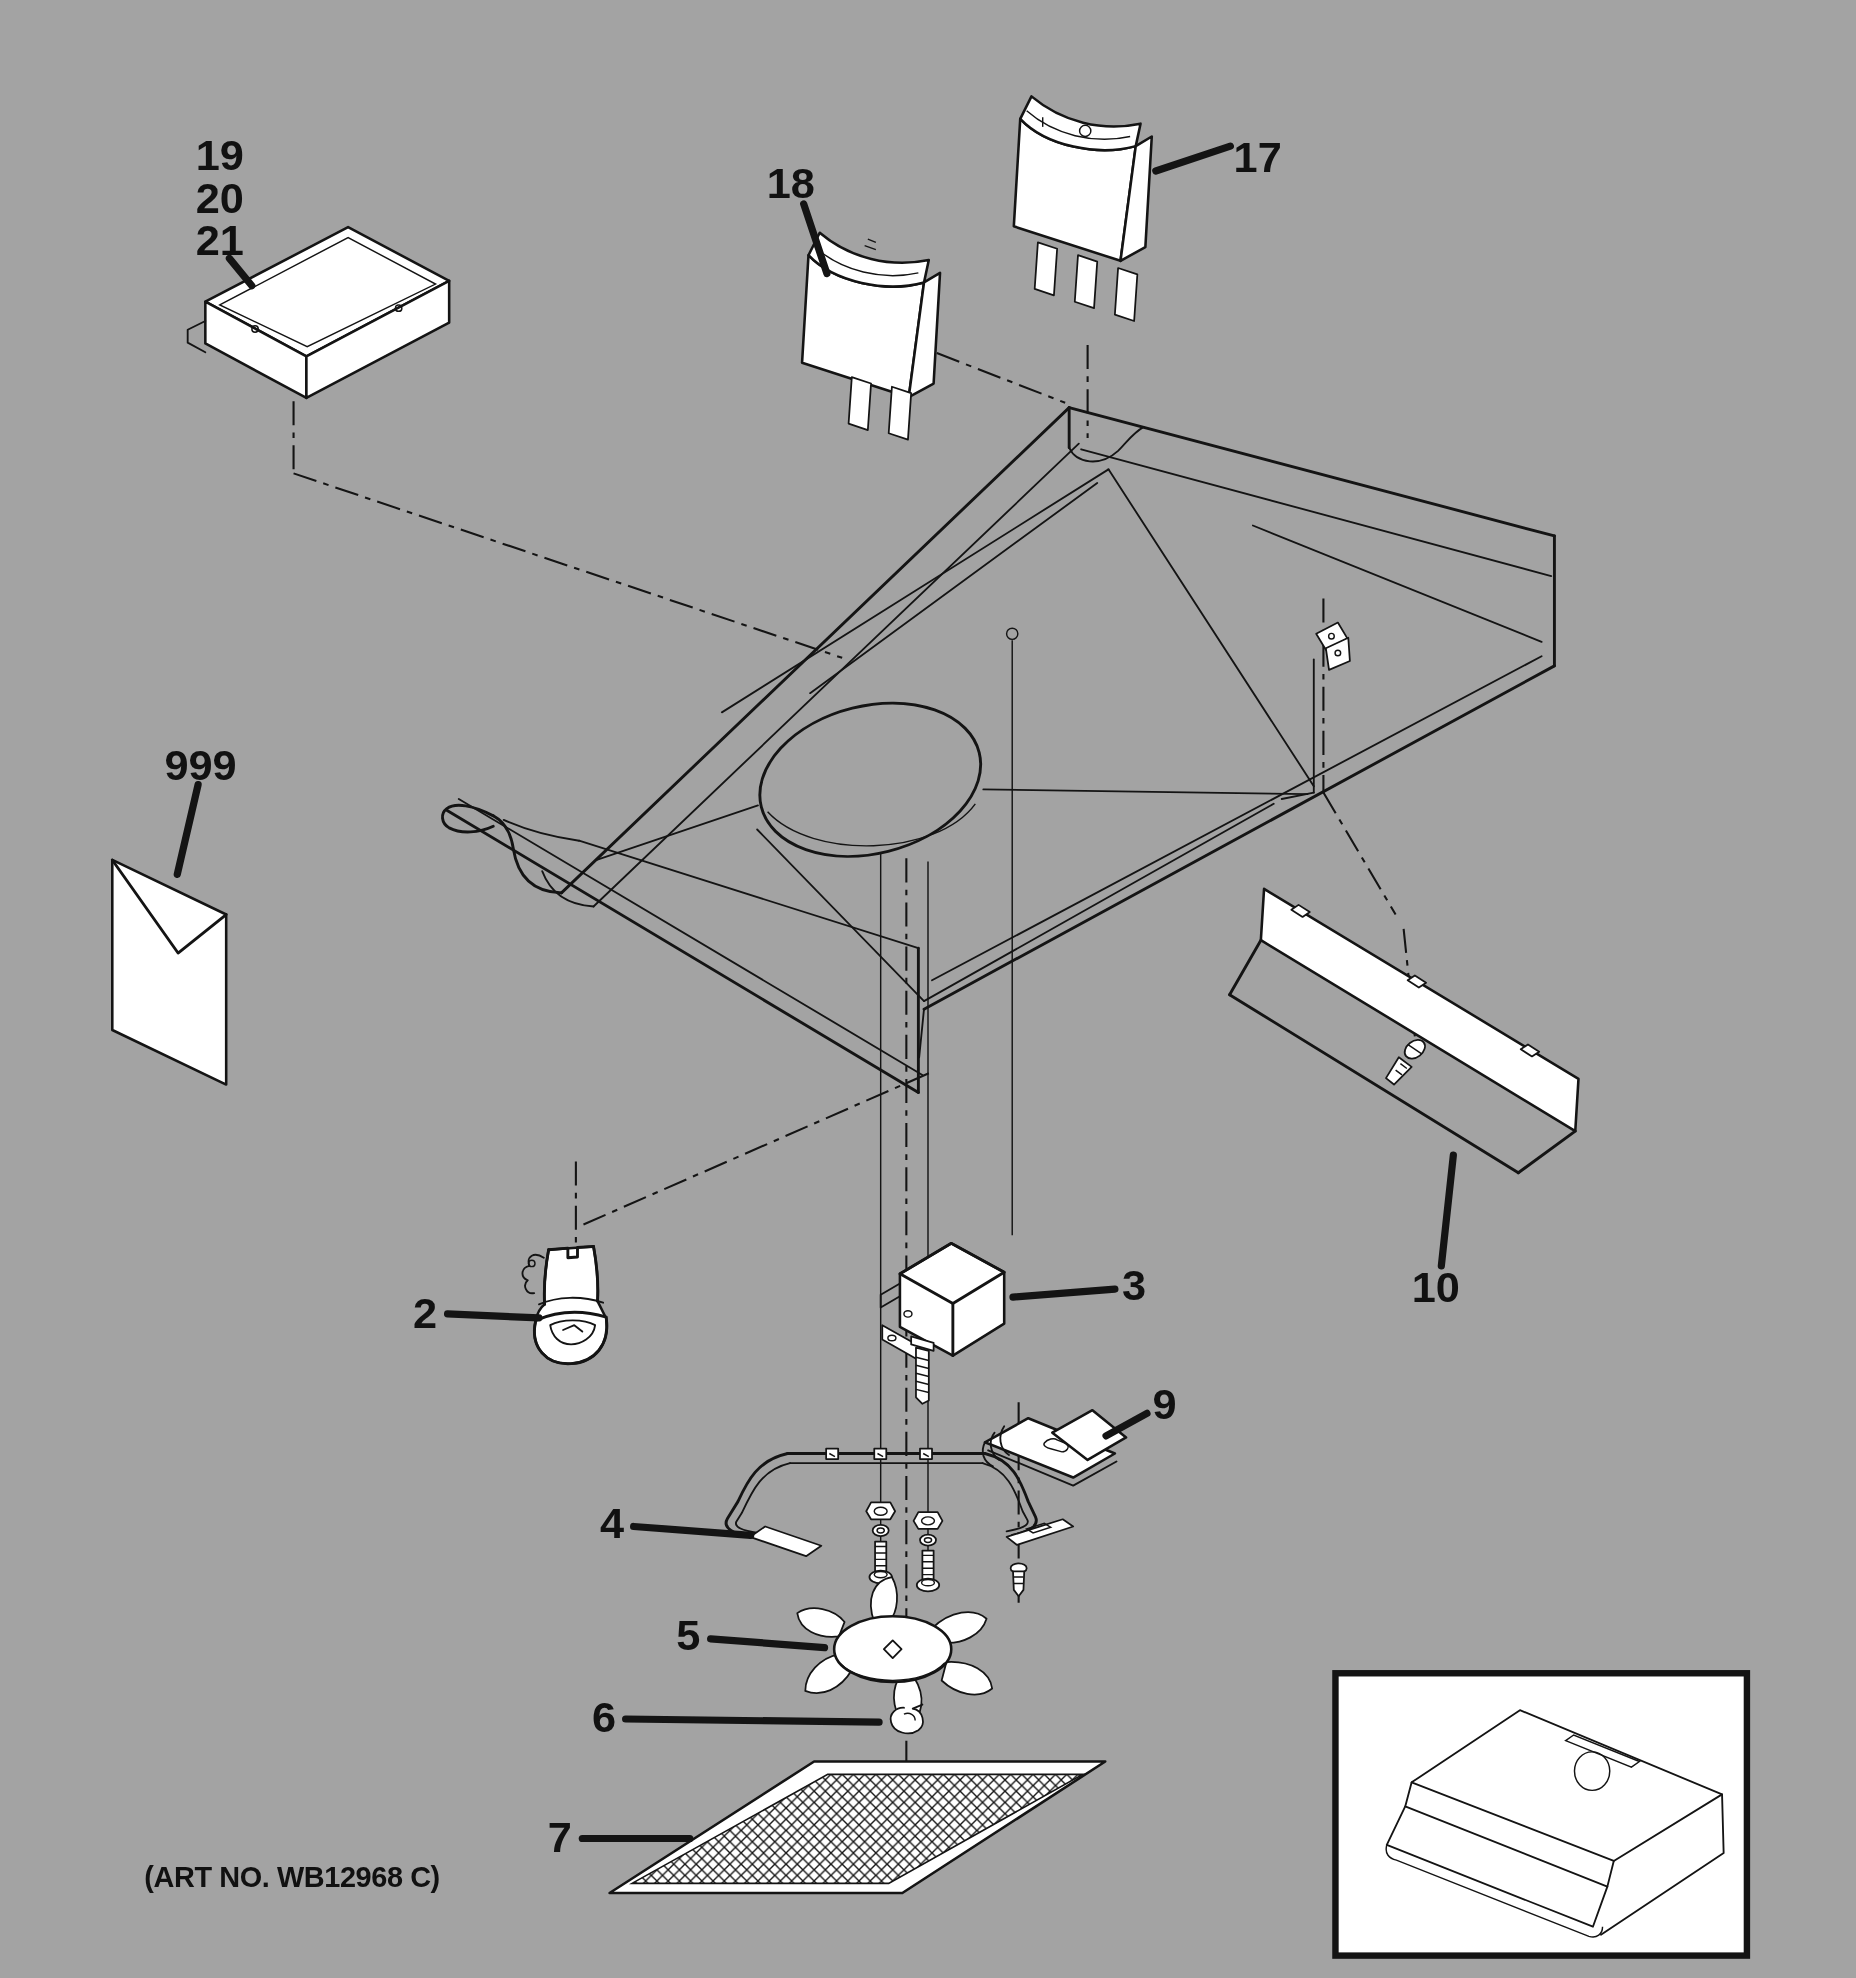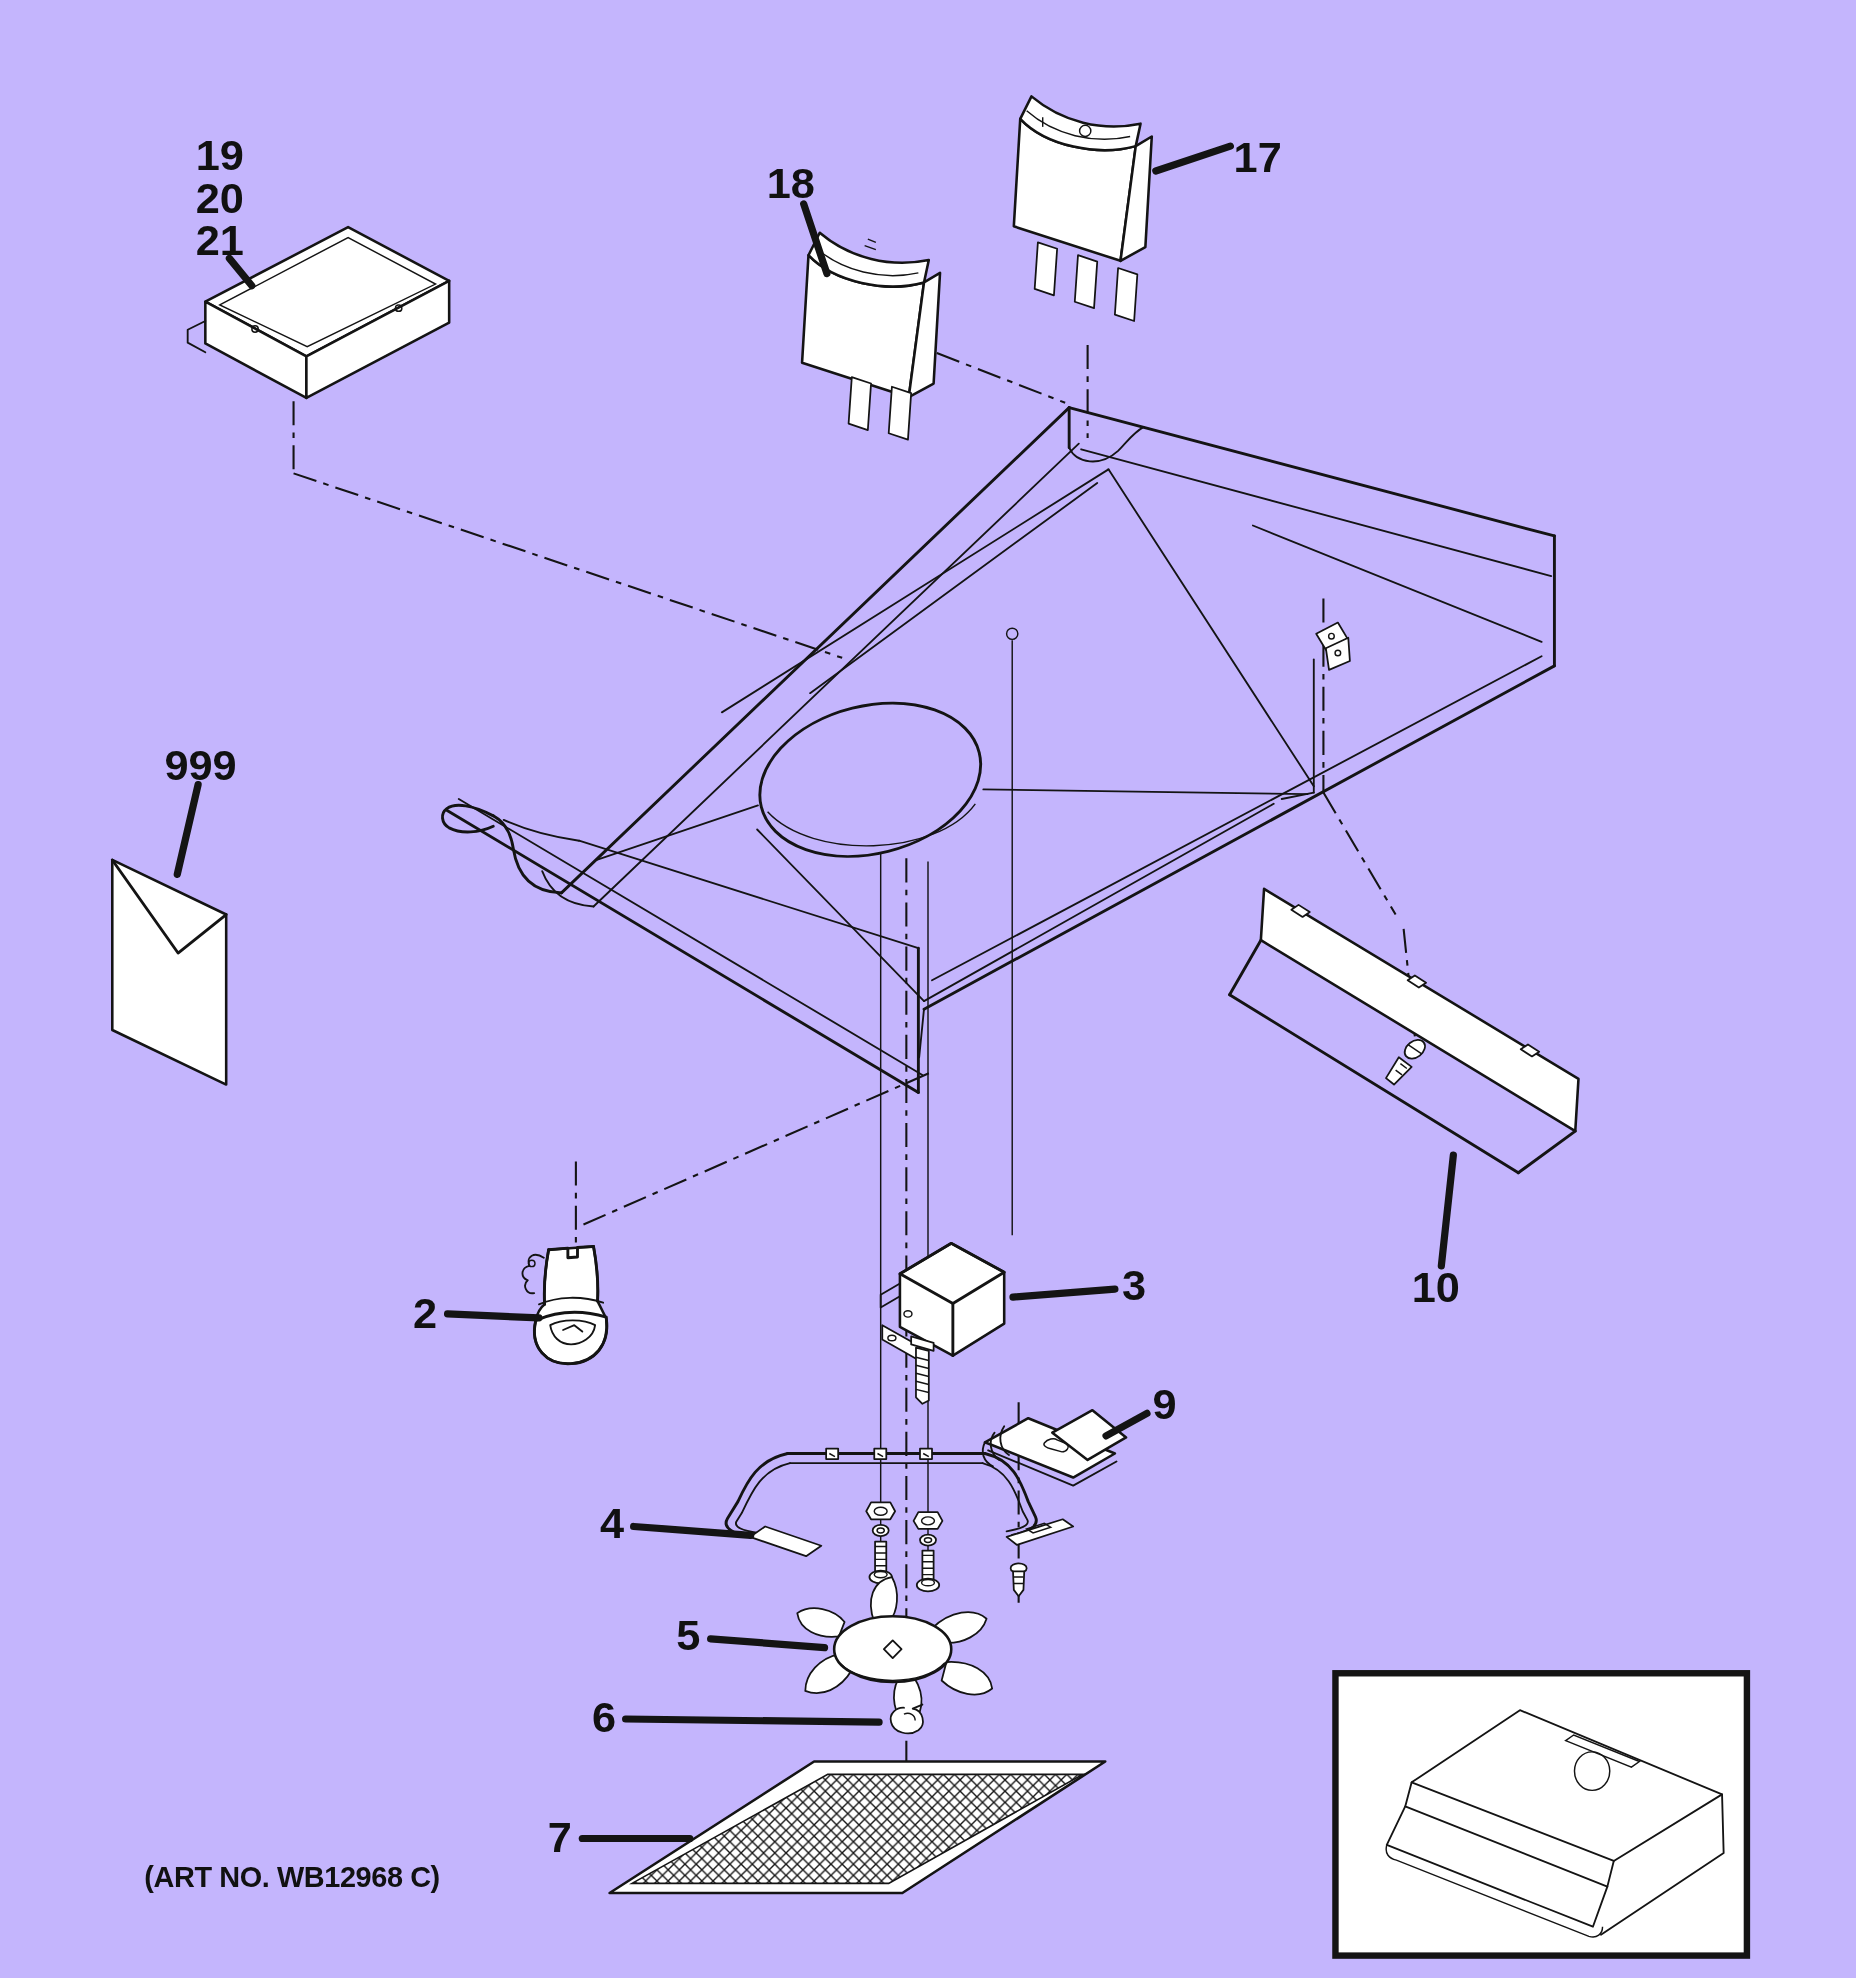--- a/index.html
+++ b/index.html
@@ -1,16 +1,16 @@
 <!DOCTYPE html>
 <html style="font-size:13px"><head>
 <meta charset="utf-8">
 <style>
   html,body{margin:0;padding:0;background:#ffffff;}
-  #page{position:relative;width:1856px;height:1979px;background:#c4b5fd;overflow:hidden;
+  #page{position:relative;width:1856px;height:1979px;background:#a3a3a3;overflow:hidden;
         font-family:"Liberation Sans", sans-serif;}
   svg{position:absolute;left:0;top:0;}
   .o  {fill:none;stroke:#141414;stroke-width:3.6;stroke-linejoin:round;stroke-linecap:round;}
   .i  {fill:none;stroke:#141414;stroke-width:2.3;stroke-linejoin:round;stroke-linecap:round;}
   .wf {fill:#ffffff;stroke:#141414;stroke-width:3.2;stroke-linejoin:round;}
   .wt {fill:#ffffff;stroke:#141414;stroke-width:2.2;stroke-linejoin:round;}
   .cl {fill:none;stroke:#141414;stroke-width:2.6;stroke-dasharray:30 9 7 9;}
   .th {fill:none;stroke:#141414;stroke-width:1.8;}
   .ldr{fill:none;stroke:#141414;stroke-width:9;stroke-linecap:round;}
   .lbl{font-family:"Liberation Sans", sans-serif;font-weight:bold;font-size:54px;fill:#111;text-anchor:middle;}

